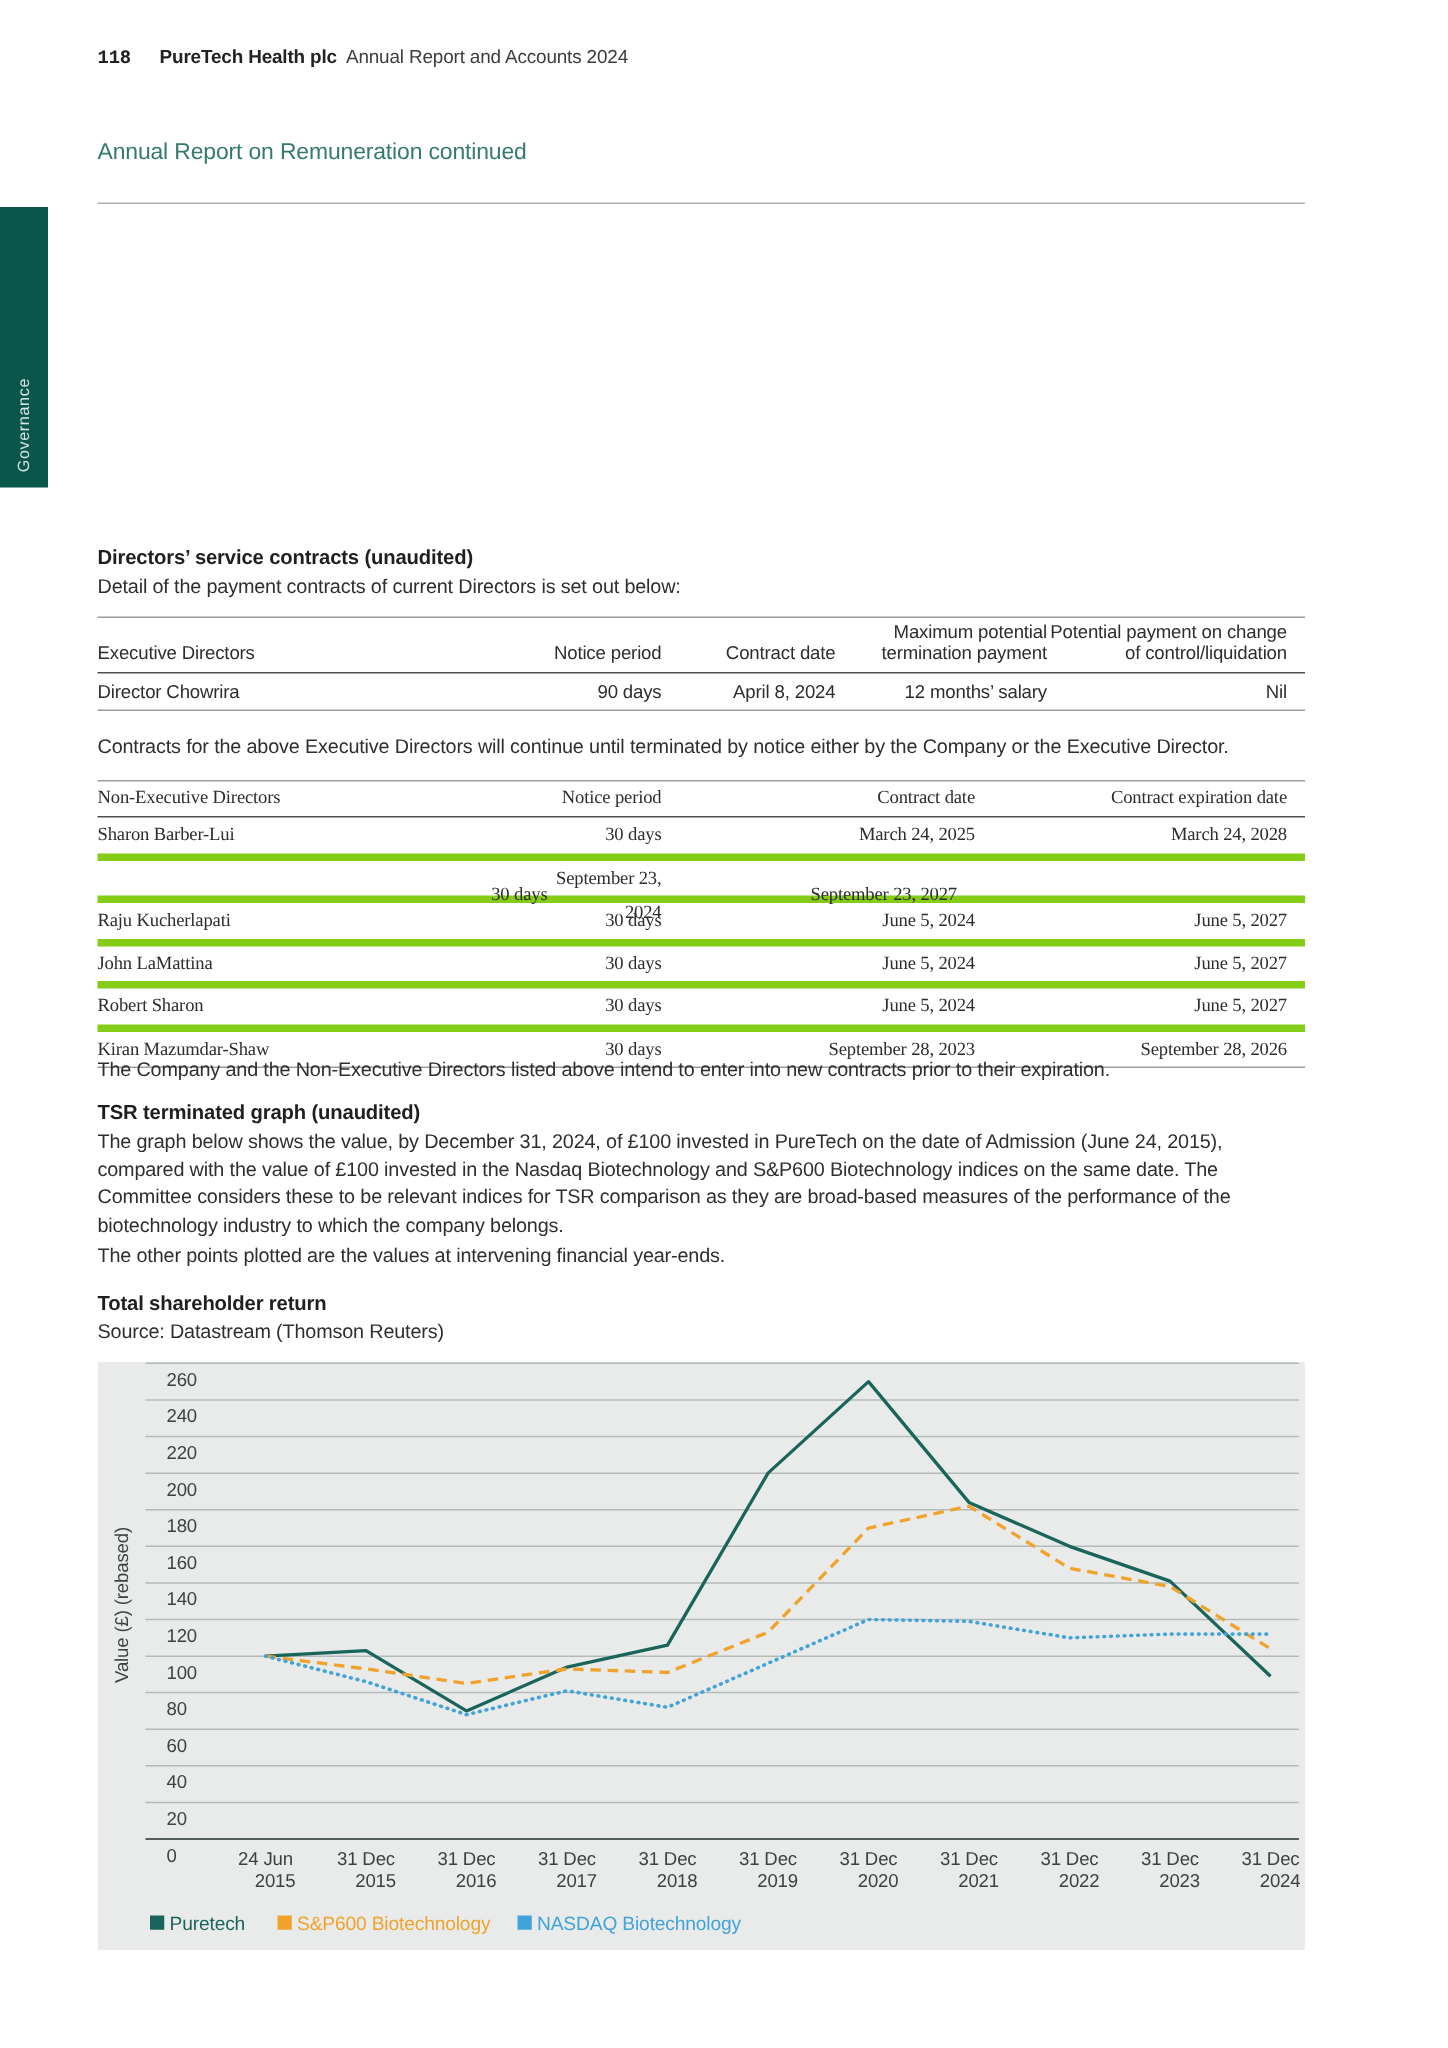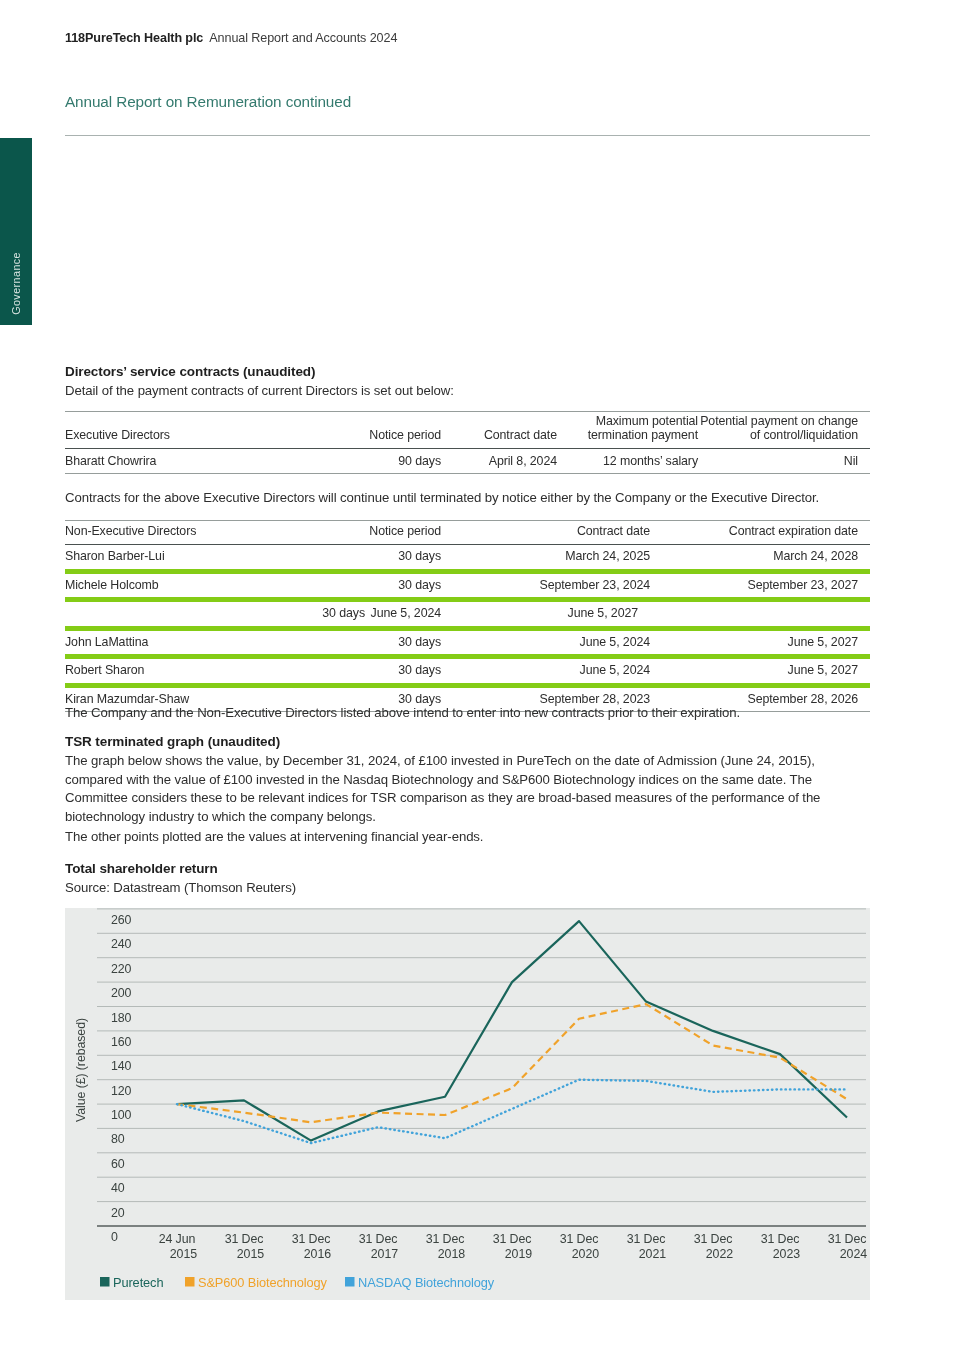--- a/index.html
+++ b/index.html
@@ -6,21 +6,21 @@
   body{
     width:965px;height:1365px;position:relative;background:#ffffff;
     font-family:"Liberation Sans",sans-serif;color:#2e2e2e;
     letter-spacing:-0.1px;overflow:hidden;
   }
   .abs{position:absolute;}
   .content{left:65px;width:805px;}
   .pg-header{top:31px;font-size:12.6px;}
   .pg-header .b{font-weight:bold;color:#222;}
   .pg-header .r{color:#3c3c3c;margin-left:6px;margin-top:32px;}
-  .pg-num{margin-right:0;}
+  .pg-num{margin-right:19px;font-family:Liberation Mono, monospace;}
   .section-heading{top:93px;font-size:15.3px;color:#347a6e;}
   .heading-rule{top:135px;height:1px;background:#a9b2b0;}
   .gov-tab{
     left:0;top:138px;width:32px;height:187px;background:#0b564b;
     display:flex;align-items:flex-end;justify-content:center;padding-bottom:10px;box-sizing:border-box;
   }
   .gov-tab span{
     writing-mode:vertical-rl;transform:rotate(180deg);
     color:#d8e4e1;font-size:10.8px;letter-spacing:0.4px;
   }
@@ -61,50 +61,50 @@
 
 <div class="abs content tbl t1" style="top:411px;">
   <div class="trow thead">
     <div class="cell first">Executive Directors</div>
     <div class="cell">Notice period</div>
     <div class="cell">Contract date</div>
     <div class="cell">Maximum potential termination payment</div>
     <div class="cell last">Potential payment on change of control/liquidation</div>
   </div>
   <div class="trow drow">
-    <div class="cell first">Bharatt Chowrira</div>
+    <div class="cell first">Director Chowrira</div>
     <div class="cell">90 days</div>
     <div class="cell">April 8, 2024</div>
     <div class="cell">12 months’ salary</div>
     <div class="cell last">Nil</div>
   </div>
 </div>
 
 <div class="abs content body-text" style="top:489px;">Contracts for the above Executive Directors will continue until terminated by notice either by the Company or the Executive Director.</div>
 
-<div class="abs content tbl t2" style="top:520px;">
+<div class="abs content tbl t2" style="top:520px;font-family:Liberation Serif, serif;">
   <div class="trow thead">
     <div class="cell first">Non-Executive Directors</div>
     <div class="cell">Notice period</div>
     <div class="cell">Contract date</div>
     <div class="cell last">Contract expiration date</div>
   </div>
   <div class="trow drow">
     <div class="cell first">Sharon Barber-Lui</div>
     <div class="cell">30 days</div>
     <div class="cell">March 24, 2025</div>
     <div class="cell last">March 24, 2028</div>
   </div>
   <div class="trow drow">
-    <div class="cell first">Michele Holcomb</div>
     <div class="cell">30 days</div>
     <div class="cell">September 23, 2024</div>
     <div class="cell last">September 23, 2027</div>
   </div>
   <div class="trow drow">
+    <div class="cell first">Raju Kucherlapati</div>
     <div class="cell">30 days</div>
     <div class="cell">June 5, 2024</div>
     <div class="cell last">June 5, 2027</div>
   </div>
   <div class="trow drow">
     <div class="cell first">John LaMattina</div>
     <div class="cell">30 days</div>
     <div class="cell">June 5, 2024</div>
     <div class="cell last">June 5, 2027</div>
   </div>

